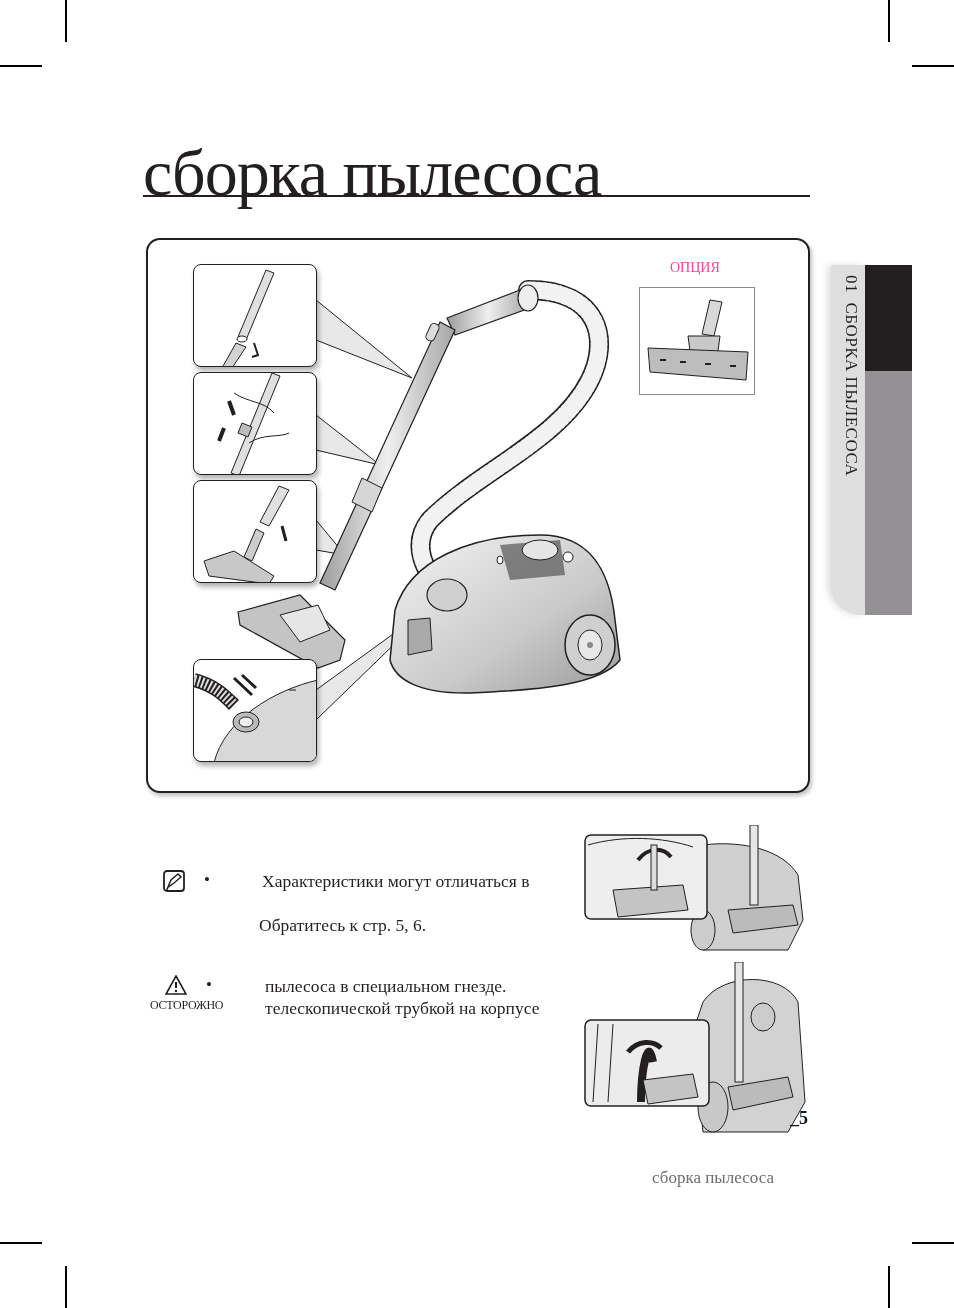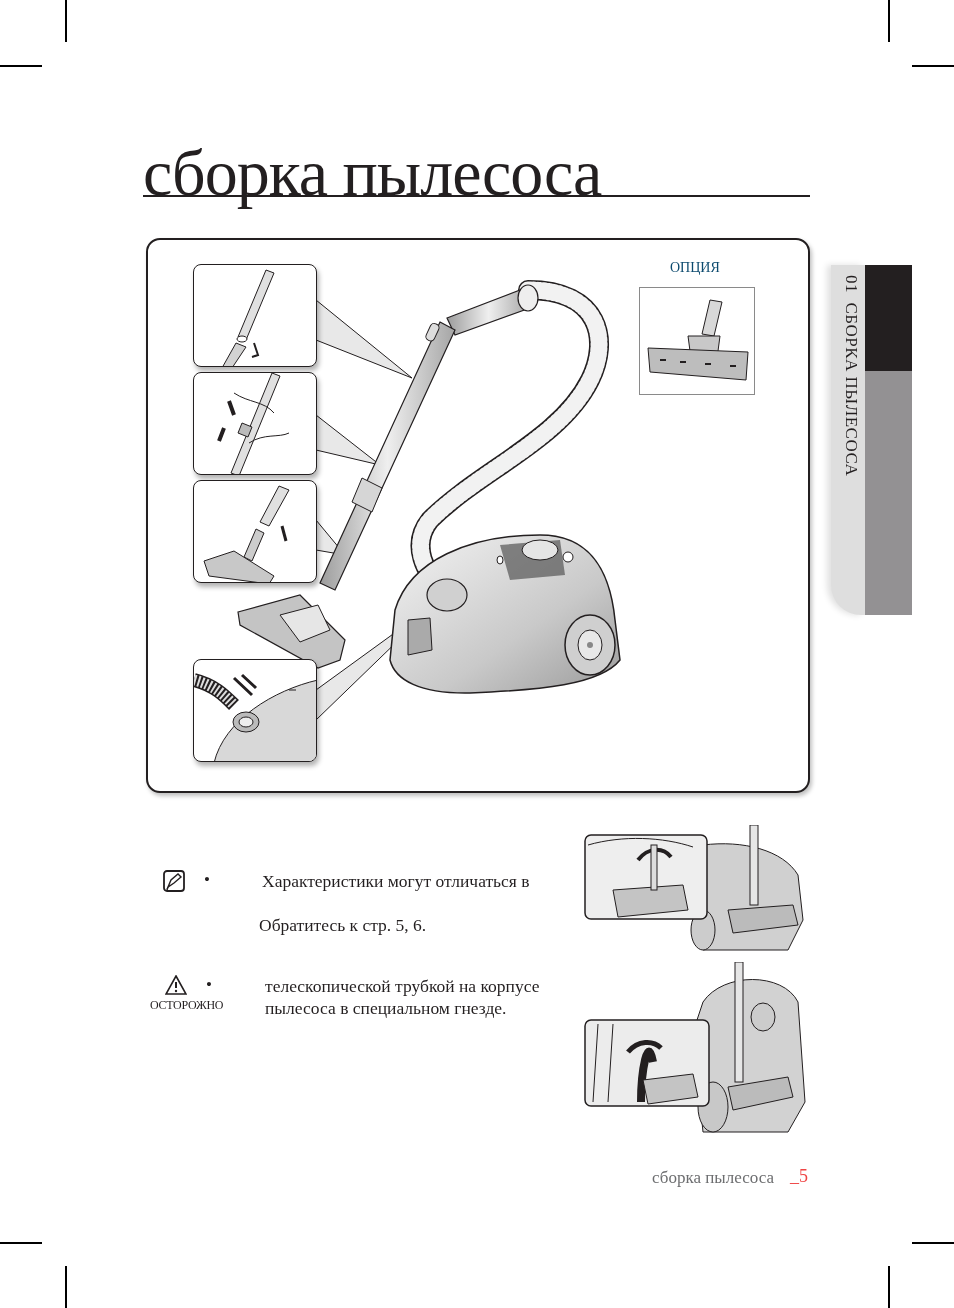--- a/index.html
+++ b/index.html
@@ -25,41 +25,41 @@
     white-space: nowrap;
   }
   .side-dark { position: absolute; left: 865px; top: 265px; width: 47px; height: 106px; background: #231f20; }
   .side-gray { position: absolute; left: 865px; top: 371px; width: 47px; height: 244px; background: #939193; }
 
   .figure-frame {
     position: absolute; left: 146px; top: 238px; width: 664px; height: 555px;
     border: 2px solid #231f20; border-radius: 14px; background: #fff;
     box-shadow: 2px 3px 4px rgba(0,0,0,0.25);
   }
-  .option-label { position: absolute; left: 670px; top: 260px; font-size: 14px; color: #0c4a6e; }
+  .option-label { position: absolute; left: 670px; top: 260px; font-size: 14px; color: #ec4899; }
   .option-box { position: absolute; left: 639px; top: 287px; width: 116px; height: 108px; border: 1px solid #8a8a8a; background: #fff; }
 
   .inset {
     position: absolute; width: 124px; border: 1.5px solid #231f20; border-radius: 8px; background: #fff;
     box-shadow: 2px 4px 5px rgba(0,0,0,0.3); overflow: hidden;
   }
 
   .main-illus { position: absolute; left: 146px; top: 238px; width: 664px; height: 555px; pointer-events: none; }
 
   .note-icon { position: absolute; left: 163px; top: 870px; width: 22px; height: 22px; }
   .bullet-text { position: absolute; font-size: 17.5px; line-height: 22px; color: #231f20; margin-left: 44px; }
   .bullet { position: absolute; font-size: 17px; }
 
   .caution-icon { position: absolute; left: 165px; top: 975px; width: 22px; height: 20px; }
   .caution-label { position: absolute; left: 150px; top: 998px; font-size: 12px; letter-spacing: -0.3px; color: #231f20; }
 
   .photo-box { position: absolute; }
 
   .footer-text { position: absolute; left: 652px; top: 1168px; font-size: 17px; color: #6d6e70; }
-  .footer-num { position: absolute; left: 790px; top: 1166px; font-size: 18px; font-weight: normal; color: #ef4444; }
+  .footer-num { position: absolute; left: 790px; top: 1108px; font-size: 18px; font-weight: bold; color: #0f172a; }
 </style>
 </head>
 <body>
 
 <div class="crop" style="left:65px;top:0;width:1.5px;height:42px;"></div>
 <div class="crop" style="left:0;top:65px;width:42px;height:1.5px;"></div>
 <div class="crop" style="left:888px;top:0;width:1.5px;height:42px;"></div>
 <div class="crop" style="left:912px;top:65px;width:42px;height:1.5px;"></div>
 <div class="crop" style="left:65px;top:1266px;width:1.5px;height:42px;"></div>
 <div class="crop" style="left:0;top:1242px;width:42px;height:1.5px;"></div>
@@ -180,22 +180,22 @@
 <div class="bullet-text" style="left:215px;top:914px;font-family:Liberation Serif, serif;">Обратитесь к стр. 5, 6.</div>
 
 <svg class="caution-icon" viewBox="0 0 22 20">
   <path d="M11,1 L21,19 L1,19 Z" fill="none" stroke="#231f20" stroke-width="1.6"></path>
   <path d="M11,7 L11,13" stroke="#231f20" stroke-width="2"></path>
   <circle cx="11" cy="16" r="1.2" fill="#231f20"></circle>
 </svg>
 <div class="caution-label">ОСТОРОЖНО</div>
 <div class="bullet" style="left:206px;top:975px;">•</div>
 <div class="bullet-text" style="left:221px;top:975px;">
+  <div>пылесоса в специальном гнезде.</div>
   <div>телескопической трубкой на корпусе</div>
-  <div>пылесоса в специальном гнезде.</div>
 </div>
 
 <svg class="photo-box" style="left:583px;top:825px;" width="225" height="130" viewBox="0 0 225 130">
   <path d="M120,20 C160,15 200,25 215,50 L220,95 L205,125 L120,125 L105,60 Z" fill="#d0d0d0" stroke="#231f20"></path>
   <rect x="167" y="0" width="8" height="80" fill="#e6e6e6" stroke="#231f20"></rect>
   <path d="M145,85 L210,80 L215,100 L150,108 Z" fill="#bbb" stroke="#231f20"></path>
   <ellipse cx="120" cy="105" rx="12" ry="20" fill="#ccc" stroke="#231f20"></ellipse>
   <rect x="2" y="10" width="122" height="84" rx="6" fill="#eeeeee" stroke="#231f20" stroke-width="1.5"></rect>
   <path d="M5,20 C40,10 80,12 110,22" fill="none" stroke="#231f20"></path>
   <path d="M30,65 L100,60 L105,85 L35,92 Z" fill="#c4c4c4" stroke="#231f20"></path>

